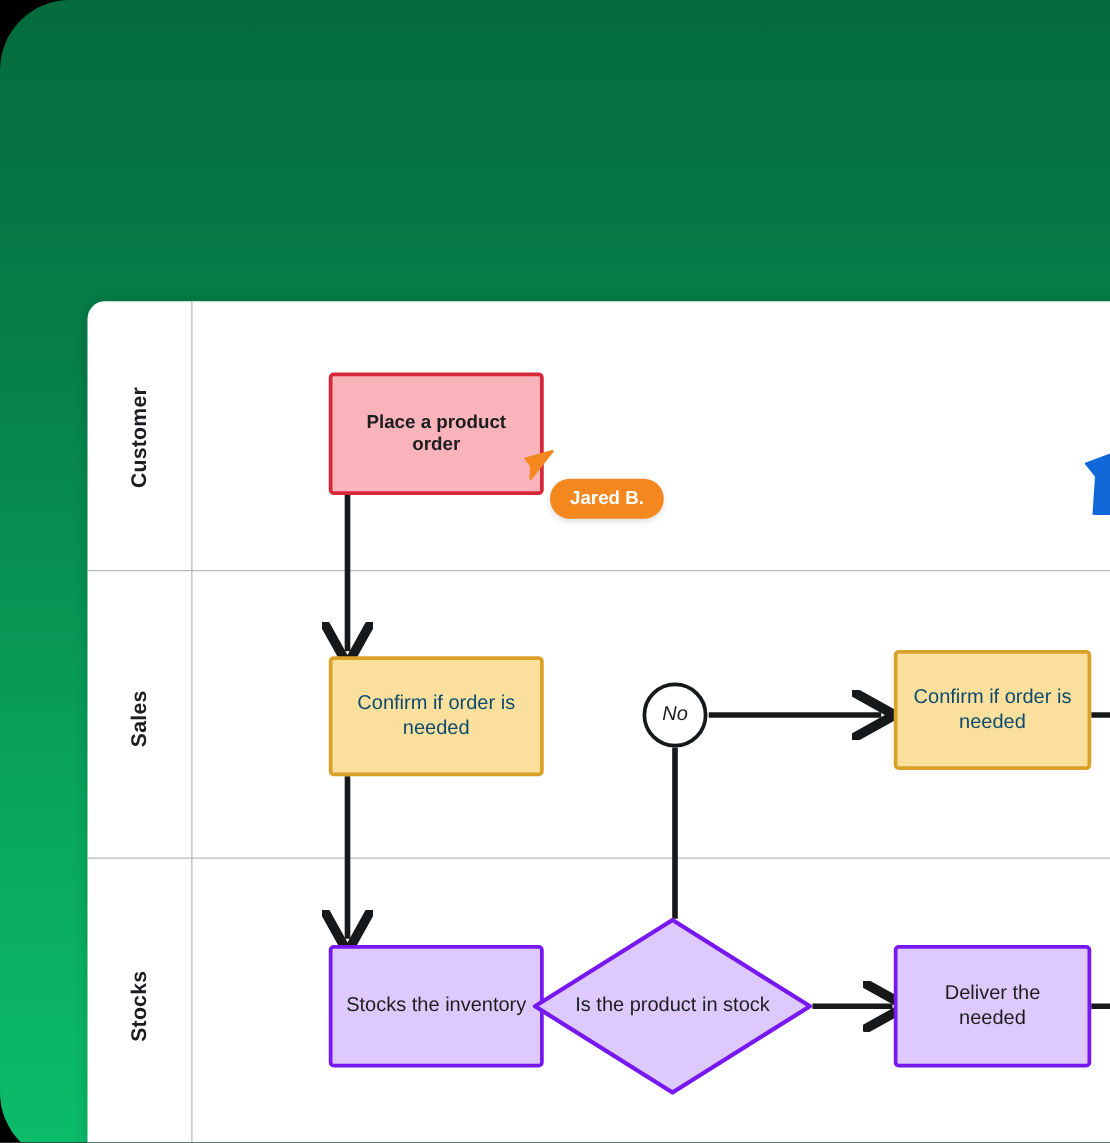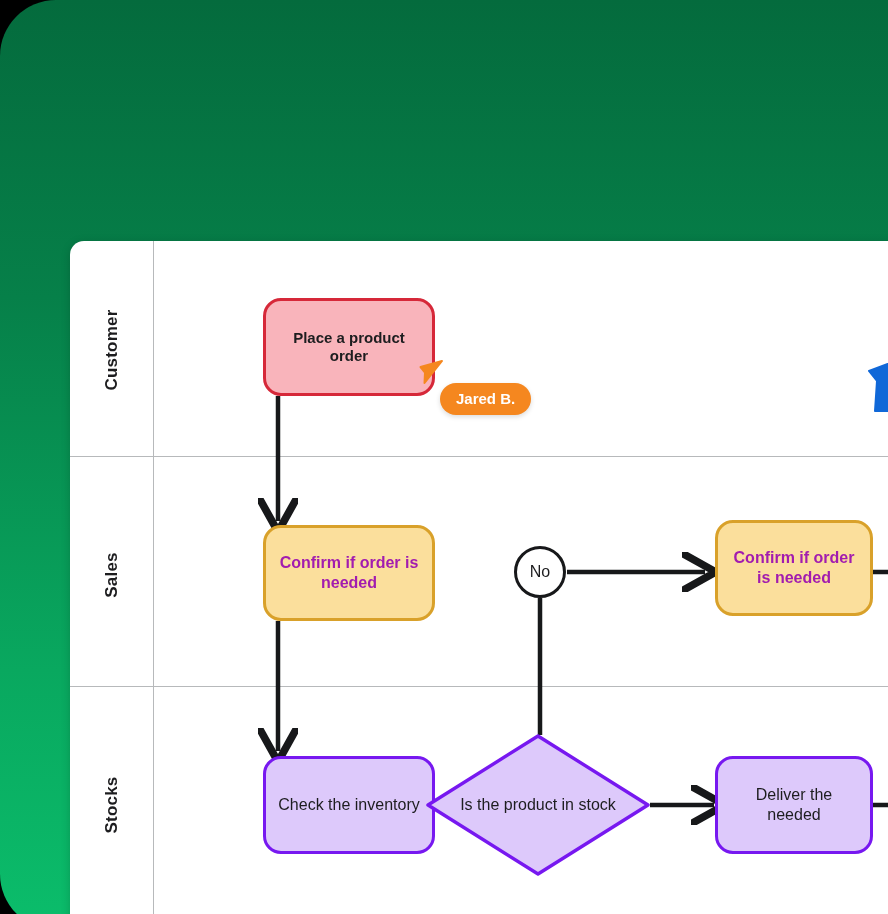--- a/index.html
+++ b/index.html
@@ -74,40 +74,40 @@
   }
 
   
   .node {
     position: absolute;
     box-sizing: border-box;
     display: flex;
     align-items: center;
     justify-content: center;
     text-align: center;
-    border-radius: 18px;
+    border-radius: 4px;
     border-width: 3px;
     border-style: solid;
     line-height: 1.22;
     padding: 4px 10px;
     z-index: 4;
   }
   .node-pink {
     background: #f9b4bb;
     border-color: #d62839;
     color: #1d1d1f;
     font-size: 15px;
     font-weight: 700;
   }
   .node-yellow {
     background: #fbdf9c;
     border-color: #d9a12a;
-    color: #a21caf;
-    font-size: 16px;
-    font-weight: 700;
+    color: #0c4a6e;
+    font-size: 16px;
+    font-weight: 400;
   }
   .node-purple {
     background: #ddc9fb;
     border-color: #7718f0;
     color: #1d1d1f;
     font-size: 16px;
     font-weight: 400;
   }
 
   
@@ -225,26 +225,26 @@
     </div>
 
     <div class="node node-yellow" style="left:193px; top:284px; width:172px; height:96px;">
       <span>Confirm if order is needed</span>
     </div>
 
     <div class="node node-yellow" style="left:645px; top:279px; width:158px; height:96px;">
       <span>Confirm if order is needed</span>
     </div>
 
-    <div id="no-node" style="left:444px; top:305px;">
+    <div id="no-node" style="left:444px; top:305px;font-style:italic;">
       <span>No</span>
     </div>
 
     <div class="node node-purple" style="left:193px; top:515px; width:172px; height:98px;">
-      <span>Check the inventory</span>
+      <span>Stocks the inventory</span>
     </div>
 
     <div id="diamond-wrap" style="left:355px; top:492px; width:226px; height:144px;">
       <svg width="226" height="144" viewBox="0 0 226 144" xmlns="http://www.w3.org/2000/svg">
         <polygon points="113,3 223,72 113,141 3,72" fill="#ddc9fb" stroke="#7718f0" stroke-width="3.4" stroke-linejoin="round"></polygon>
       </svg>
       <div id="diamond-text">Is the product in stock</div>
     </div>
 
     <div class="node node-purple" style="left:645px; top:515px; width:158px; height:98px;">

